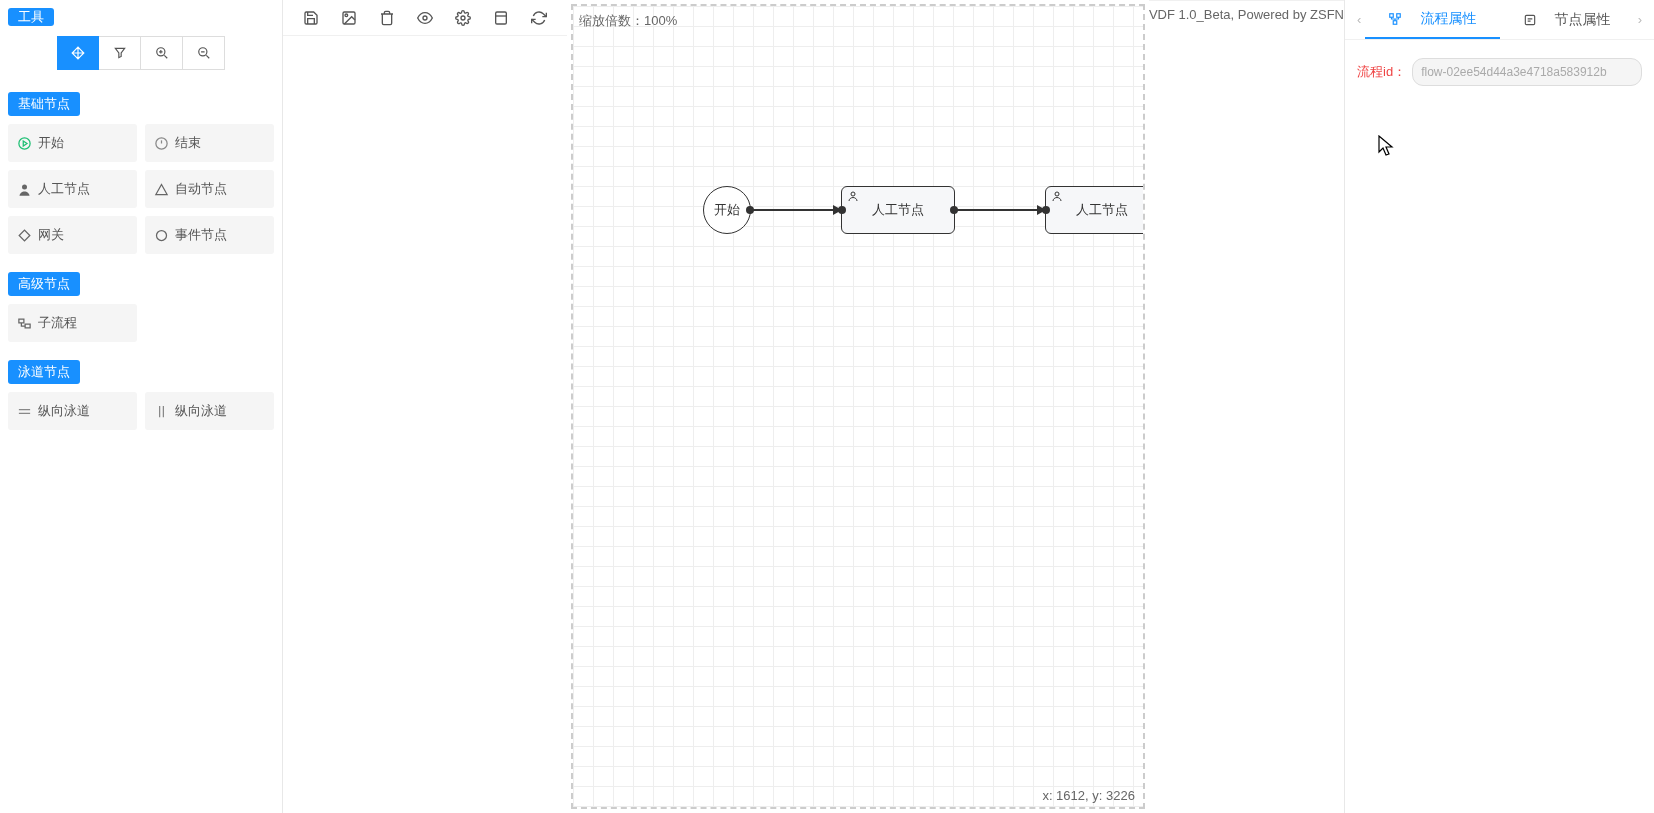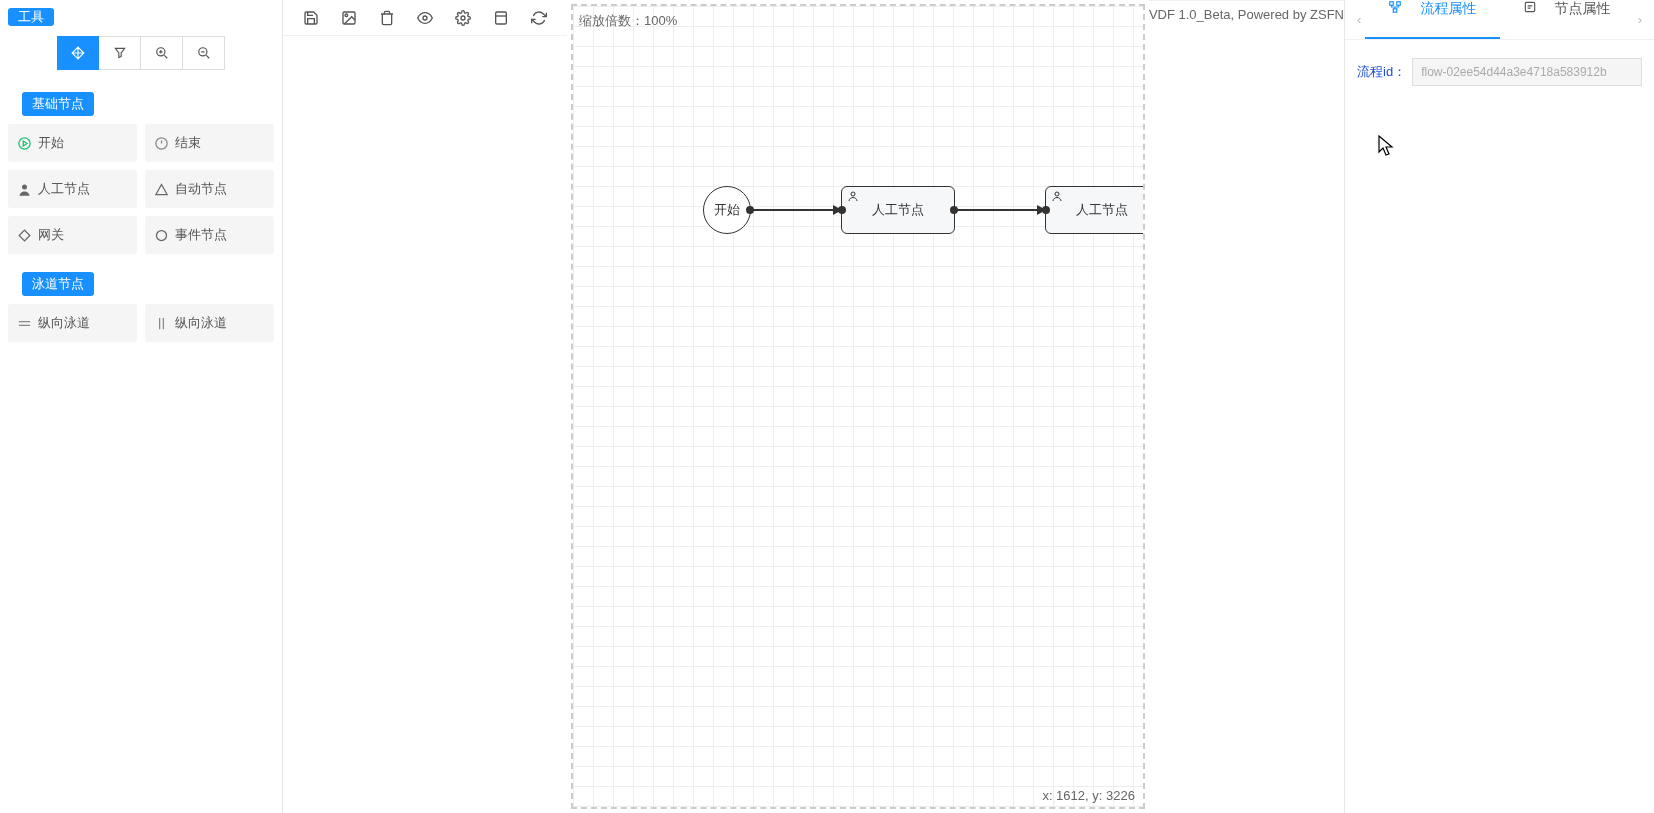--- a/index.html
+++ b/index.html
@@ -7,21 +7,21 @@
 
 .app { display: flex; width: 1654px; height: 813px; }
 
 
 .sidebar { width: 283px; border-right: 1px solid #e8e8e8; padding: 8px; background: #fff; overflow-y: auto; }
 .badge { display: inline-block; background: #1890ff; color: #fff; padding: 0 10px; border-radius: 3px; font-size: 13px; margin-bottom: 10px; }
 .tool-buttons { display: flex; justify-content: center; gap: 0; margin-bottom: 14px; }
 .tool-btn { width: 42px; height: 34px; border: 1px solid #ddd; background: #fff; display: flex; align-items: center; justify-content: center; cursor: pointer; }
 .tool-btn.active { background: #1890ff; border-color: #1890ff; color: #fff; }
 .tool-btn:not(:first-child) { border-left: none; }
-.section-badge { display: inline-block; background: #1890ff; color: #fff; padding: 3px 10px; border-radius: 3px; font-size: 13px; margin: 8px 14px; }
+.section-badge { display: inline-block; background: #1890ff; color: #fff; padding: 3px 10px; border-radius: 3px; font-size: 13px; margin: 8px 0; }
 .node-grid { display: grid; grid-template-columns: 1fr 1fr; gap: 8px; margin-bottom: 10px; }
 .node-item { background: #f5f5f5; padding: 10px 8px; border-radius: 3px; display: flex; align-items: center; gap: 6px; cursor: grab; font-size: 13px; color: #555; }
 .node-item .icn { width: 16px; height: 16px; display: inline-flex; align-items: center; justify-content: center; flex-shrink: 0; }
 
 
 .canvas-wrap { flex: 1; position: relative; background: #fff; display: flex; flex-direction: row; }
 .toolbar { height: 36px; display: flex; align-items: center; justify-content: flex-end; padding: 0 20px; gap: 22px; border-bottom: 1px solid #f0f0f0; }
 .toolbar .tb-ic { width: 16px; height: 16px; display: flex; align-items: center; justify-content: center; cursor: pointer; color: #555; }
 .canvas { flex: 1; position: relative; margin: 4px; border: 2px dashed #ccc; background-image: linear-gradient(#eee 1px, transparent 1px), linear-gradient(90deg, #eee 1px, transparent 1px); background-size: 20px 20px; overflow: hidden; }
 .zoom-label { position: absolute; top: 6px; left: 6px; font-size: 13px; color: #666; }
@@ -36,26 +36,26 @@
 .port { width: 8px; height: 8px; background: #333; border-radius: 50%; position: absolute; }
 .port.right { right: -4px; top: 50%; transform: translateY(-50%); }
 .port.left { left: -4px; top: 50%; transform: translateY(-50%); }
 .edge { width: 90px; height: 2px; background: #333; position: relative; }
 .edge::after { content: ""; position: absolute; right: -1px; top: -4px; border-left: 9px solid #333; border-top: 5px solid transparent; border-bottom: 5px solid transparent; }
 
 
 .right-panel { width: 310px; border-left: 1px solid #e8e8e8; background: #fff; padding: 0; }
 .rp-tabs { display: flex; align-items: center; border-bottom: 1px solid #f0f0f0; padding: 0 8px; height: 40px; }
 .rp-tabs .arrow { color: #bbb; padding: 0 4px; cursor: pointer; }
-.rp-tab { flex: 1; display: flex; align-items: flex-start; justify-content: center; gap: 18px; font-size: 14px; color: #555; cursor: pointer; height: 100%; }
+.rp-tab { flex: 1; display: flex; align-items: center; justify-content: center; gap: 18px; font-size: 14px; color: #555; cursor: pointer; height: 100%; }
 .rp-tab.active { color: #1890ff; border-bottom: 2px solid #1890ff; }
 .rp-body { padding: 18px 12px; }
 .rp-row { display: flex; align-items: center; gap: 6px; }
-.rp-row label { font-size: 13px; color: #1d4ed8; white-space: nowrap; }
-.rp-row input { flex: 1; border: 1px solid #ddd; padding: 6px 8px; border-radius: 0; background: #f5f5f5; color: #aaa; font-size: 12px; min-width: 0; }
+.rp-row label { font-size: 13px; color: #ef4444; white-space: nowrap; }
+.rp-row input { flex: 1; border: 1px solid #ddd; padding: 6px 8px; border-radius: 11px; background: #f5f5f5; color: #aaa; font-size: 12px; min-width: 0; }
 
 svg { display: block; }
 .cursor { position: absolute; top: 135px; left: 1378px; pointer-events: none; z-index: 9999; }
 </style>
 </head>
 <body>
 
 <div class="app">
 
   <div class="sidebar">
@@ -133,20 +133,33 @@
       <div class="node-item">
         <span class="icn">
             <svg width="15" height="15" viewBox="0 0 24 24" fill="none" stroke="#666" stroke-width="2">
               <circle cx="12" cy="12" r="8"></circle>
             </svg>
           </span>
         <span>事件节点</span>
       </div>
     </div>
 
+    <div><span class="section-badge">高级节点</span></div>
+    <div class="node-grid">
+      <div class="node-item">
+        <span class="icn">
+            <svg width="15" height="15" viewBox="0 0 24 24" fill="none" stroke="#666" stroke-width="2">
+              <rect x="3" y="5" width="8" height="6"></rect>
+              <rect x="13" y="13" width="8" height="6"></rect>
+              <path d="M7 11v5h6"></path>
+            </svg>
+          </span>
+        <span>子流程</span>
+      </div>
+    </div>
 
     <div><span class="section-badge">泳道节点</span></div>
     <div class="node-grid">
       <div class="node-item">
         <span class="icn">
             <svg width="15" height="15" viewBox="0 0 24 24" fill="none" stroke="#888" stroke-width="2">
               <path d="M3 9h18M3 15h18"></path>
             </svg>
           </span>
         <span>纵向泳道</span>

